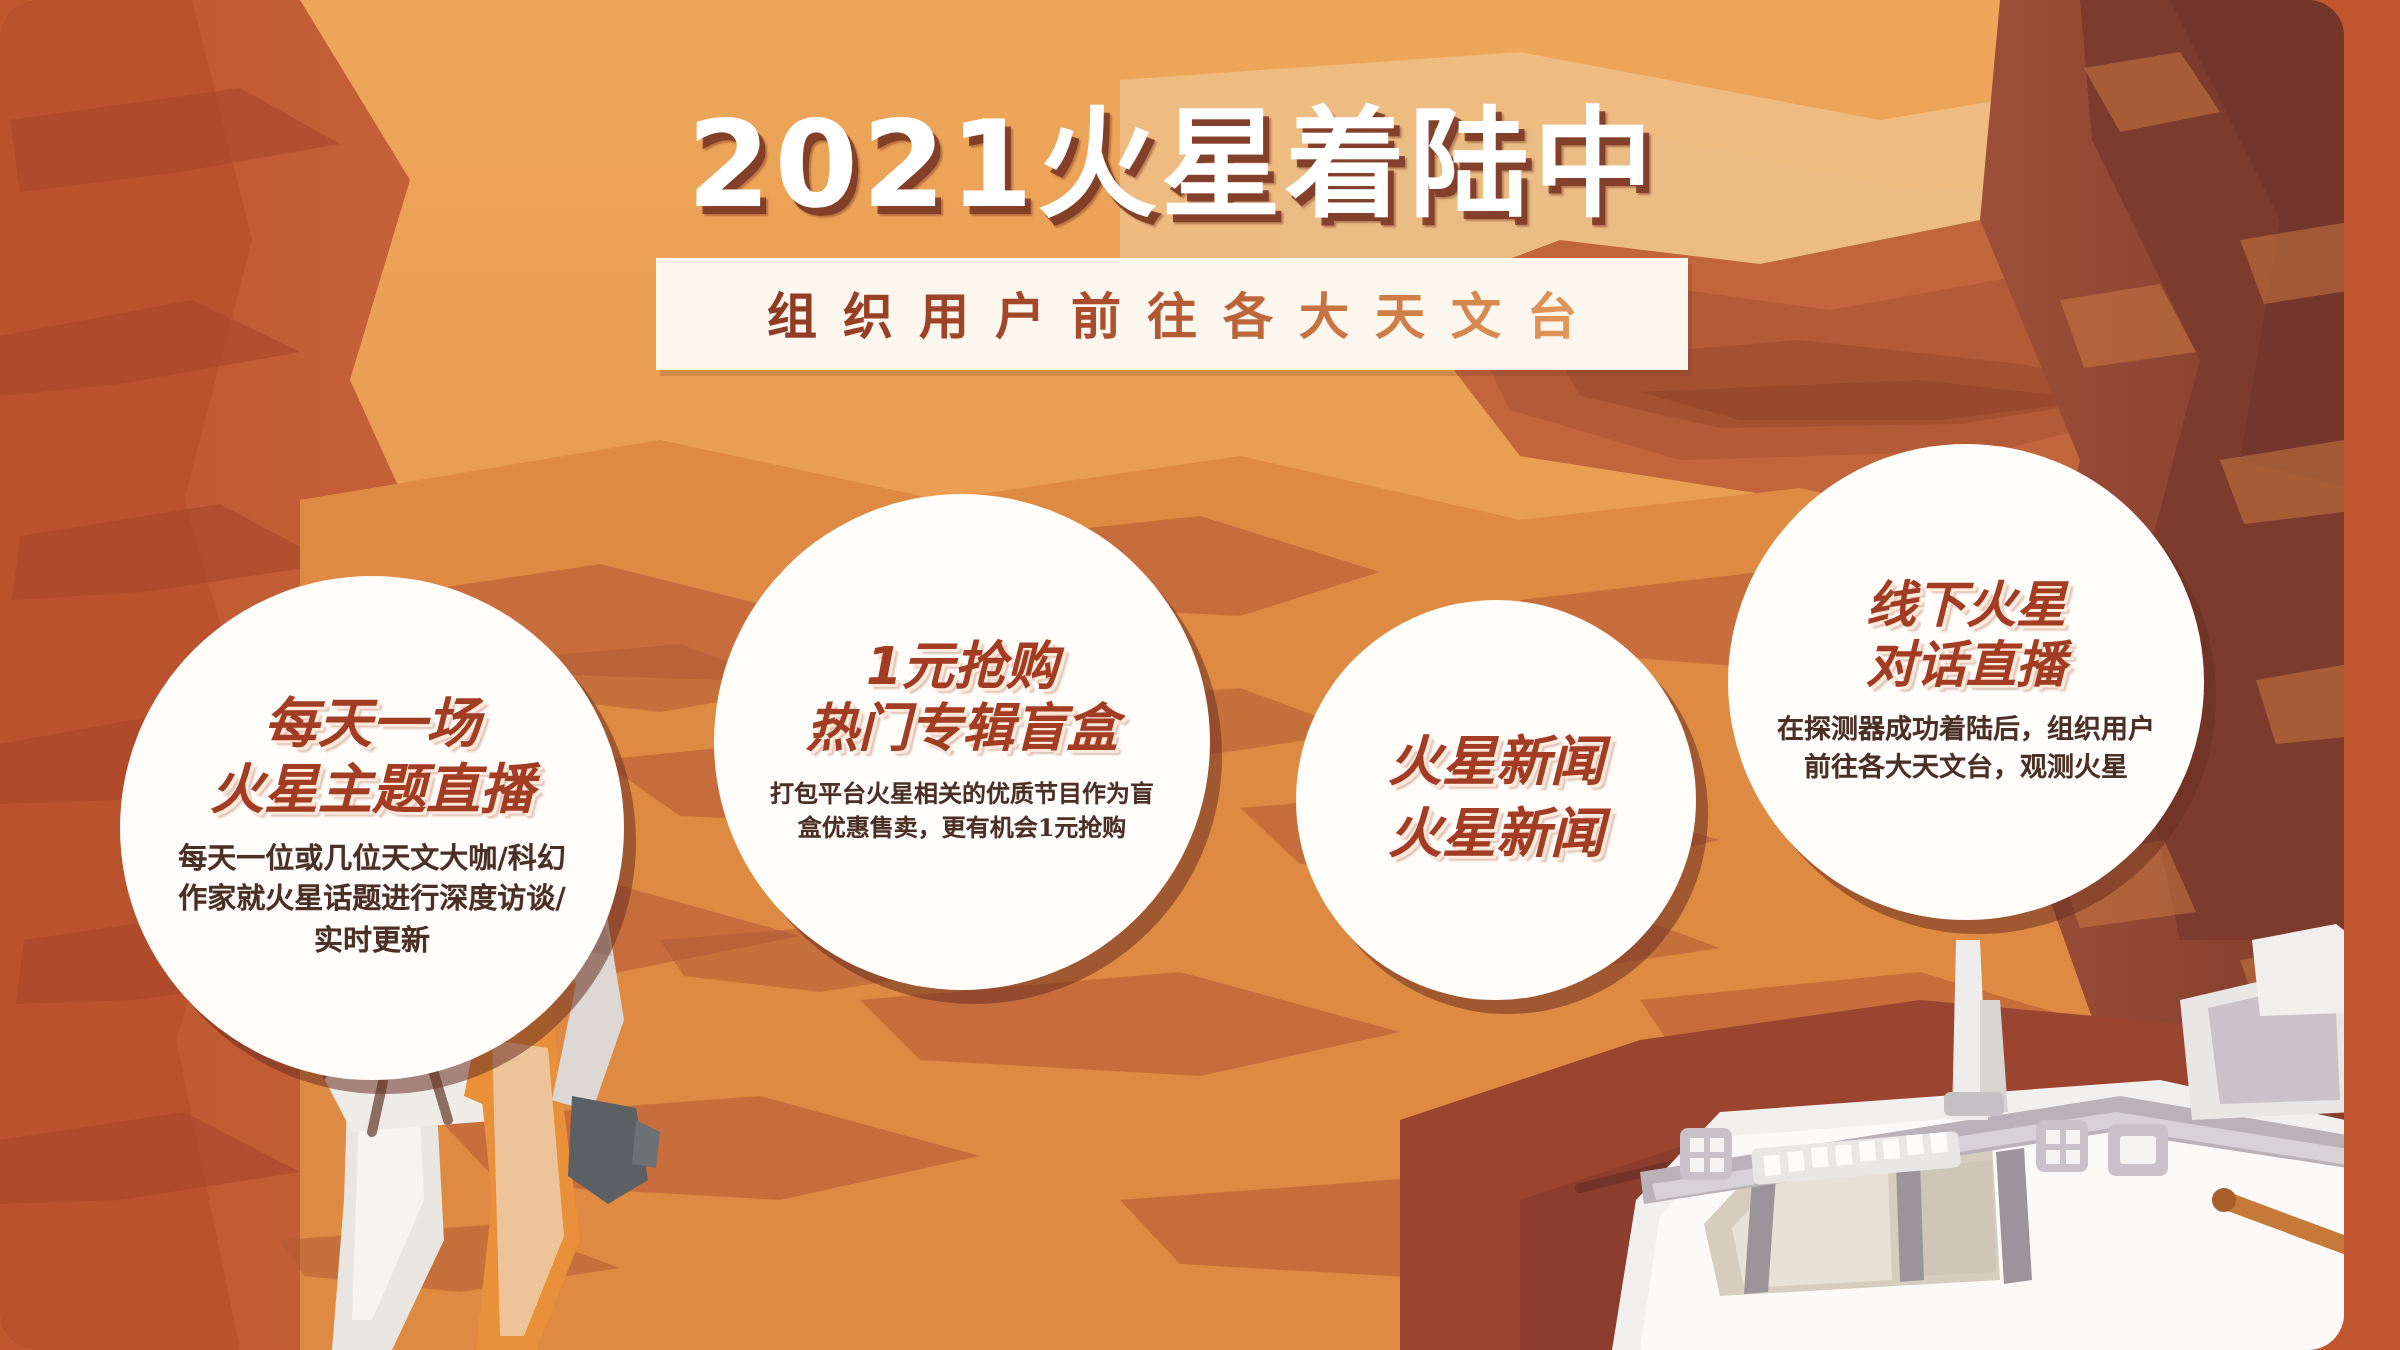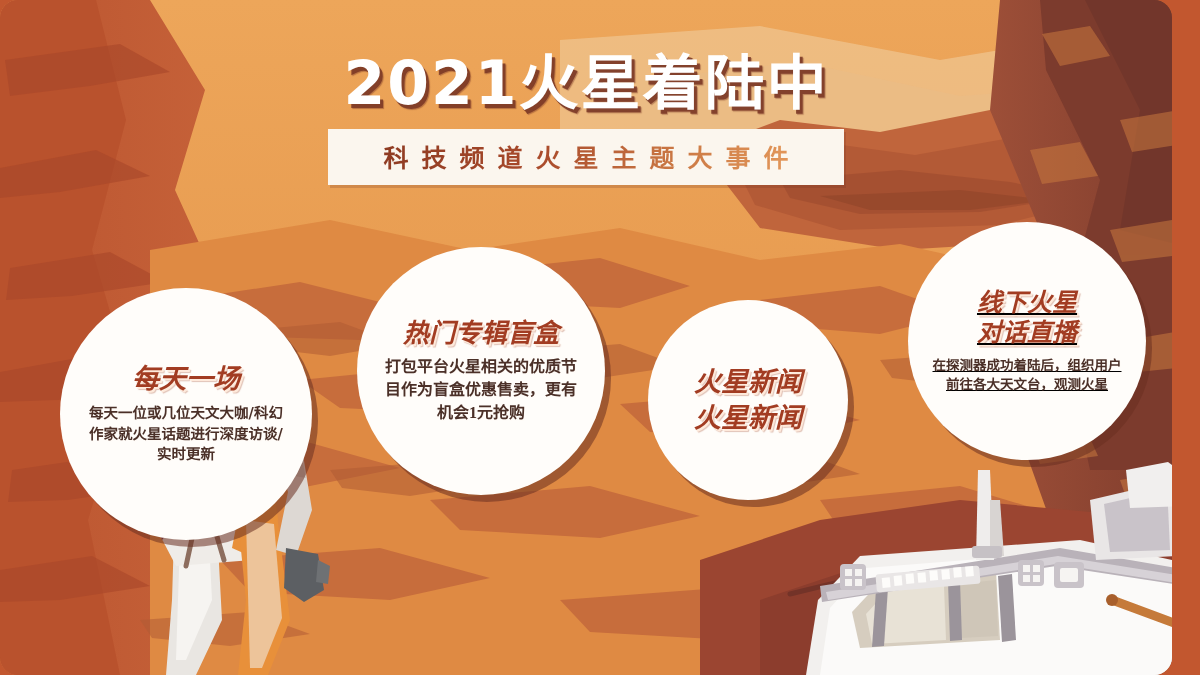--- a/index.html
+++ b/index.html
@@ -94,26 +94,26 @@
     text-shadow:0.8px 0.8px 0 rgba(255,250,245,.8);
   }
 
   
   #circle-live      { left:60px;  top:288px; width:252px; height:252px; }
   #circle-live      .c-title { font-size:27px; }
   #circle-live      .c-body  { font-size:14.5px; width:200px; }
 
   #circle-blindbox  { left:357px; top:247px; width:248px; height:248px; }
   #circle-blindbox  .c-title { font-size:26px; }
-  #circle-blindbox  .c-body  { font-size:16px; width:196px;font-family:Liberation Serif, serif; }
+  #circle-blindbox  .c-body  { font-size:12px; width:196px; }
 
   #circle-news      { left:648px; top:300px; width:200px; height:200px; }
   #circle-news      .c-title { font-size:27px; line-height:1.35; }
 
-  #circle-offline   { left:908px; top:222px; width:238px; height:238px;text-decoration:underline; }
+  #circle-offline   { left:864px; top:222px; width:238px; height:238px; }
   #circle-offline   .c-title { font-size:25px; }
   #circle-offline   .c-body  { font-size:13.5px; width:190px; }
 </style>
 </head>
 <body>
 
 <div id="poster">
 
   <svg id="bg-svg" viewBox="0 0 1200 675" preserveAspectRatio="none">
     <defs>
@@ -286,33 +286,35 @@
 
       <path d="M1112 600 L1182 626" stroke="#c57a3a" stroke-width="9" stroke-linecap="round" fill="none"></path>
       <circle cx="1112" cy="600" r="6" fill="#a85f2c"></circle>
       <circle cx="1182" cy="626" r="6" fill="#a85f2c"></circle>
     </g>
   </svg>
 
   <div class="header">
     <div class="main-title">2021火星着陆中</div>
     <div class="subtitle-band">
-      <span class="subtitle-text">科技频道火星主题大事件</span>
+      <span class="subtitle-text">组织用户前往各大天文台</span>
     </div>
   </div>
 
   <div class="circle" id="circle-live">
     <div class="c-title">
       <div>每天一场</div>
+      <div>火星主题直播</div>
     </div>
     <div class="c-body">每天一位或几位天文大咖/科幻作家就火星话题进行深度访谈/实时更新</div>
   </div>
 
   <div class="circle" id="circle-blindbox">
     <div class="c-title">
+      <div>1元抢购</div>
       <div>热门专辑盲盒</div>
     </div>
     <div class="c-body">打包平台火星相关的优质节目作为盲盒优惠售卖，更有机会1元抢购</div>
   </div>
 
   <div class="circle" id="circle-news">
     <div class="c-title">
       <div>火星新闻</div>
       <div>火星新闻</div>
     </div>

